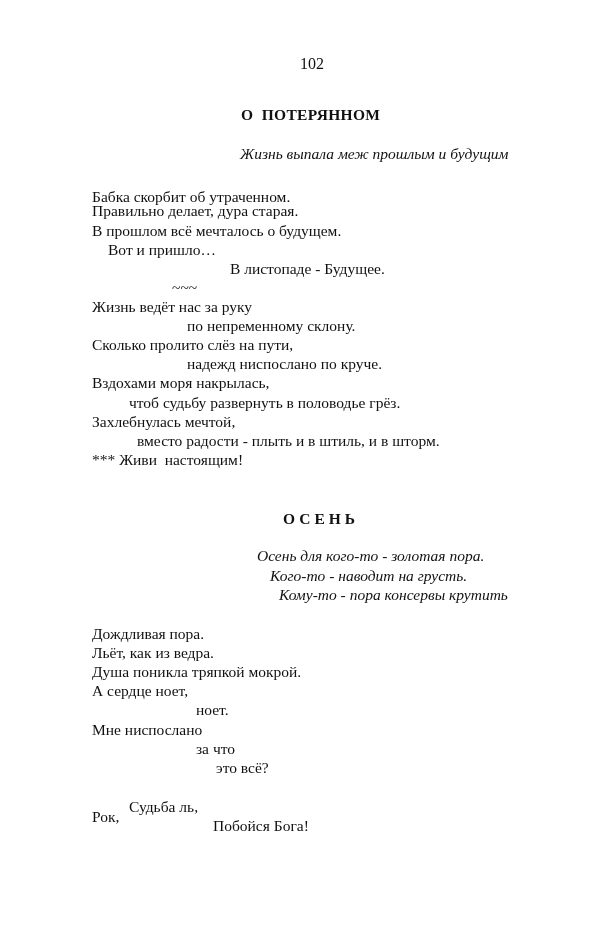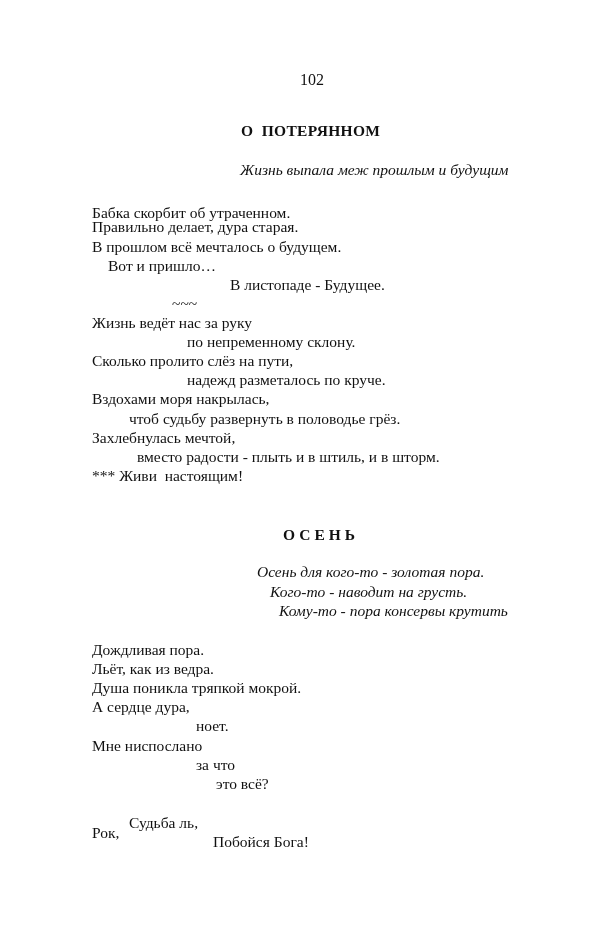--- a/index.html
+++ b/index.html
@@ -1,18 +1,18 @@
 <!DOCTYPE html>
 <html><head>
   <meta charset="utf-8">
   <style>
     html, body { margin: 0; padding: 0; background: #ffffff; }
     body { width: 600px; height: 928px; position: relative; overflow: hidden;
            font-family: "Liberation Serif", "DejaVu Serif", serif; color: #111; }
-    .ln { position: absolute; white-space: pre; font-size: 15.5px; line-height: 19px; margin-top: 16px; }
+    .ln { position: absolute; white-space: pre; font-size: 15.5px; line-height: 19px; }
     .pn { font-size: 16px; }
     .title { font-weight: bold; font-size: 15.5px; letter-spacing: 0.3px; }
     .title2 { font-weight: bold; font-size: 15.5px; letter-spacing: 4px; text-align: right; }
     .it { font-style: italic; }
   </style>
 </head>
 <body>
 
 <div>
   <div class="ln pn" style="left:300px; top:54px;">102</div>
@@ -22,36 +22,36 @@
 
   <div class="ln" style="left:92px; top:187px;">Бабка скорбит об утраченном.</div>
   <div class="ln" style="left:92px; top:201px;">Правильно делает, дура старая.</div>
   <div class="ln" style="left:92px; top:221px;">В прошлом всё мечталось о будущем.</div>
   <div class="ln" style="left:108px; top:240px;">Вот и пришло…</div>
   <div class="ln" style="left:230px; top:259px;">В листопаде - Будущее.</div>
   <div class="ln" style="left:172px; top:278px;">~~~</div>
   <div class="ln" style="left:92px; top:297px;">Жизнь ведёт нас за руку</div>
   <div class="ln" style="left:187px; top:316px;">по непременному склону.</div>
   <div class="ln" style="left:92px; top:335px;">Сколько пролито слёз на пути,</div>
-  <div class="ln" style="left:187px; top:354px;">надежд разметалось по круче.</div>
+  <div class="ln" style="left:187px; top:354px;">надежд ниспослано по круче.</div>
   <div class="ln" style="left:92px; top:373px;">Вздохами моря накрылась,</div>
   <div class="ln" style="left:129px; top:393px;">чтоб судьбу развернуть в половодье грёз.</div>
   <div class="ln" style="left:92px; top:412px;">Захлебнулась мечтой,</div>
   <div class="ln" style="left:137px; top:431px;">вместо радости - плыть и в штиль, и в шторм.</div>
   <div class="ln" style="left:92px; top:450px;">*** Живи  настоящим!</div>
 
   <div class="ln title2" style="left:283px; top:509px;">ОСЕНЬ</div>
   <div class="ln it" style="left:257px; top:546px;">Осень для кого-то - золотая пора.</div>
   <div class="ln it" style="left:270px; top:566px;">Кого-то - наводит на грусть.</div>
   <div class="ln it" style="left:279px; top:585px;">Кому-то - пора консервы крутить</div>
 
   <div class="ln" style="left:92px; top:624px;">Дождливая пора.</div>
   <div class="ln" style="left:92px; top:643px;">Льёт, как из ведра.</div>
   <div class="ln" style="left:92px; top:662px;font-family:Liberation Serif, serif;">Душа поникла тряпкой мокрой.</div>
-  <div class="ln" style="left:92px; top:681px;">А сердце дура,</div>
+  <div class="ln" style="left:92px; top:681px;">А сердце ноет,</div>
   <div class="ln" style="left:196px; top:700px;">ноет.</div>
   <div class="ln" style="left:92px; top:720px;">Мне ниспослано</div>
   <div class="ln" style="left:196px; top:739px;">за что</div>
   <div class="ln" style="left:216px; top:758px;">это всё?</div>
   <div class="ln" style="left:92px; top:807px;">Рок,</div>
   <div class="ln" style="left:129px; top:797px;">Судьба ль,</div>
   <div class="ln" style="left:213px; top:816px;">Побойся Бога!</div>
 </div>
 
 </body></html>

